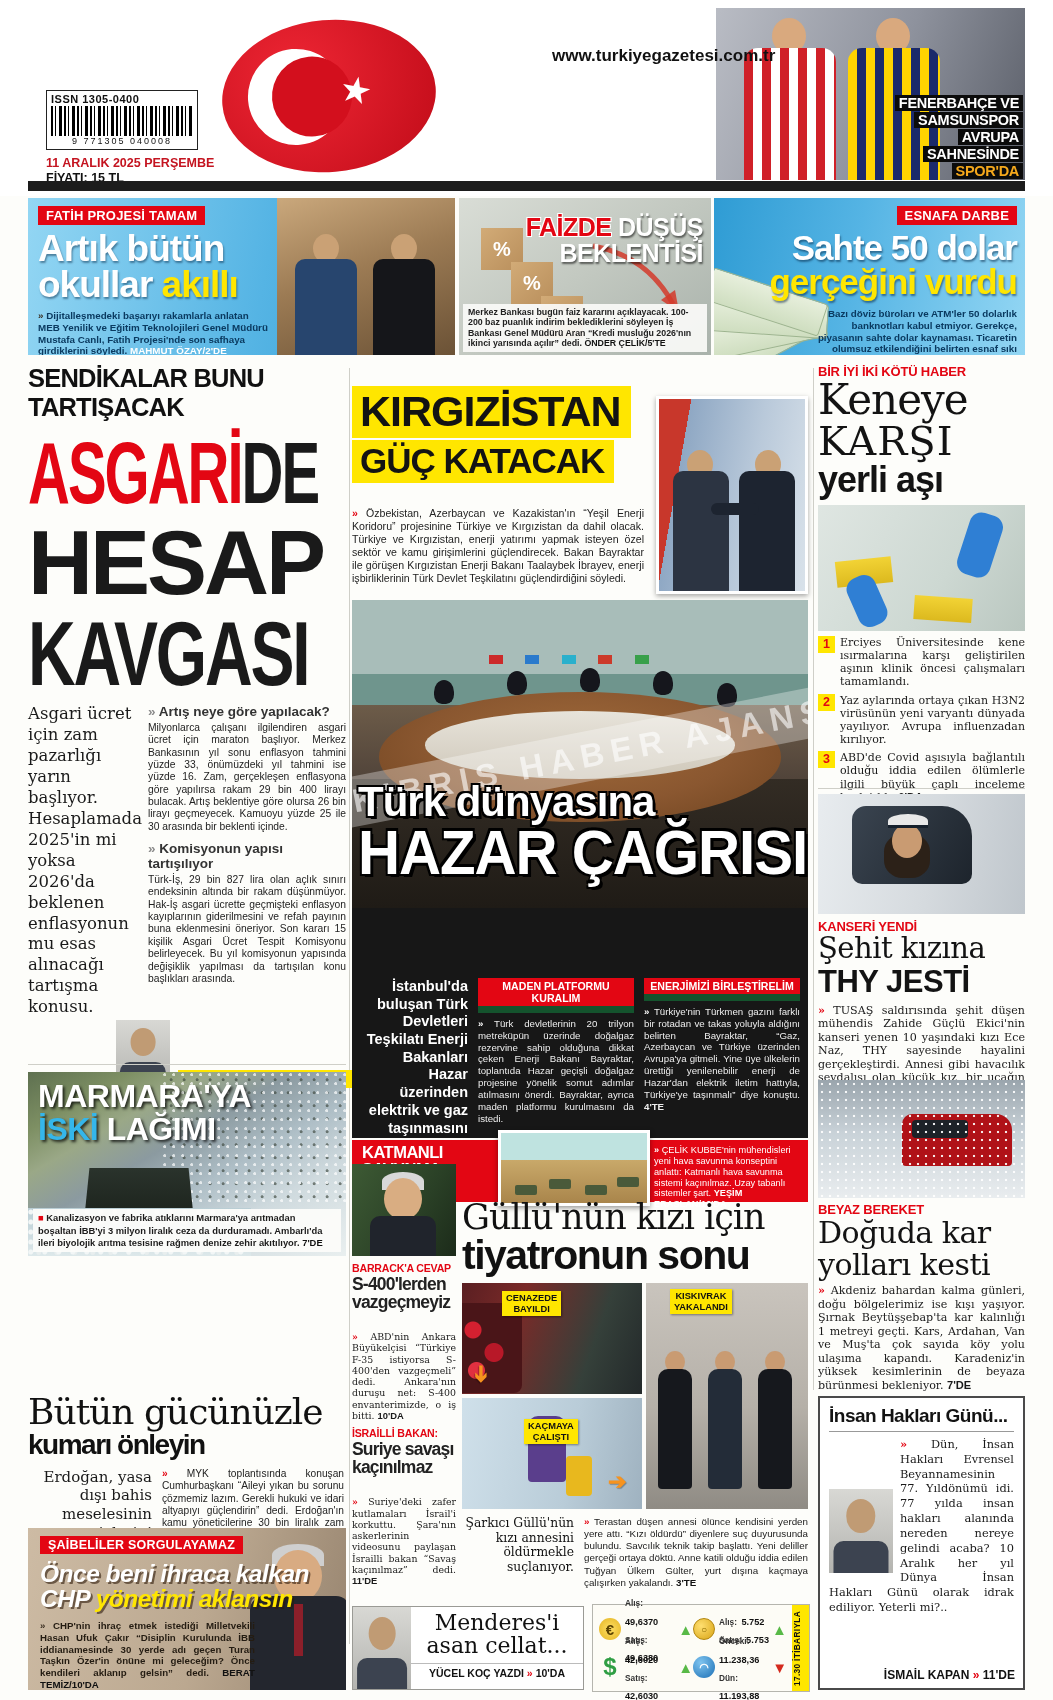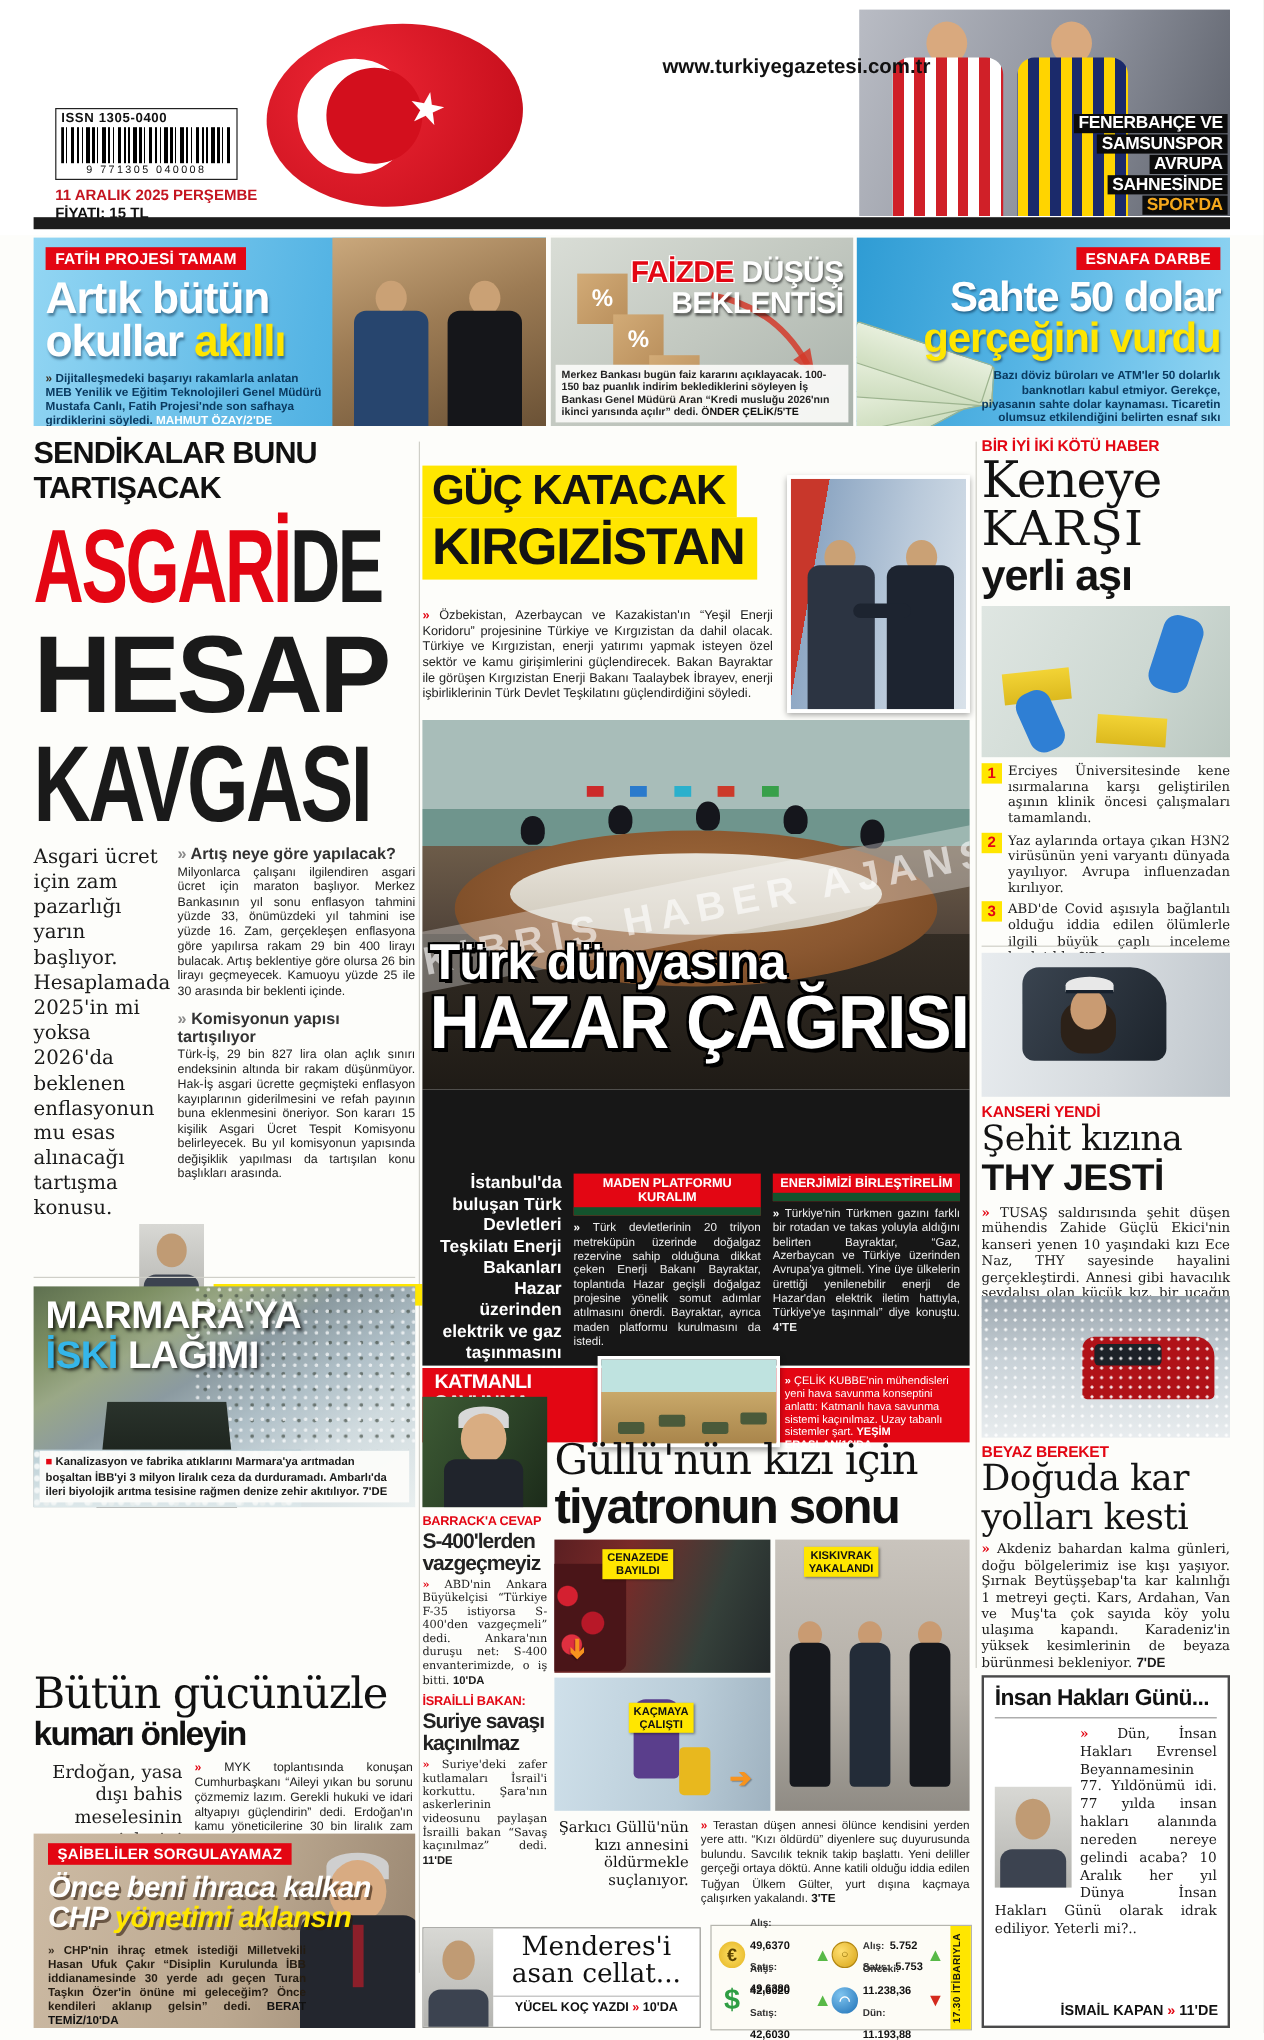--- a/index.html
+++ b/index.html
@@ -208,21 +208,21 @@
   .insan-byline { position:absolute; right:8px; bottom:6px; font-size:12px; font-weight:800; color:#111; }
 
   
   .barrack { position:absolute; left:352px; top:1164px; width:104px; }
   .barrack-photo { width:104px; height:92px; background:linear-gradient(120deg,#3d5a34 0%,#2a4026 60%,#1c2b1a 100%); position:relative; overflow:hidden; }
   .barrack-photo .head { position:absolute; left:32px; top:14px; width:38px; height:42px; border-radius:50%; background:#d9ad82; }
   .barrack-photo .hair { position:absolute; left:30px; top:8px; width:42px; height:18px; border-radius:50% 50% 0 0; background:#d8d8d8; }
   .barrack-photo .suitb { position:absolute; left:18px; top:52px; width:66px; height:40px; border-radius:10px 10px 0 0; background:#20242c; }
   .kicker-sm { color:#e30613; font-size:10.6px; font-weight:900; margin-top:6px; letter-spacing:-.2px; }
   .bar-h { font-size:17.5px; color:#222; line-height:1.0; letter-spacing:-.8px; font-weight:600; margin-top:2px; }
-  .bar-body { font-family:"DejaVu Serif", serif; font-size:9.4px; line-height:1.2; color:#1a1a1a; margin-top:4px; text-align:justify; }
+  .bar-body { font-family:"DejaVu Serif", serif; font-size:9.4px; line-height:1.2; color:#1a1a1a; margin-top:20px; text-align:justify; }
 
   
   .gullu { position:absolute; left:462px; top:1200px; width:346px; }
   .gullu-h1 { font-family:"DejaVu Serif", serif; font-size:35px; line-height:1.0; color:#111; letter-spacing:-1px; }
   .gullu-h2 { font-size:41px; font-weight:900; color:#111; line-height:1.0; letter-spacing:-1.5px; }
   .gullu-photos { position:relative; margin-top:7px; width:346px; height:226px; }
   .gp { position:absolute; overflow:hidden; }
   .gp-funeral { left:0; top:0; width:180px; height:111px; background:linear-gradient(110deg,#5a1f22 0%,#7a2a28 30%,#35403a 70%,#23292a 100%); }
   .flowers { position:absolute; left:-10px; top:20px; width:70px; height:90px; background:radial-gradient(circle at 30% 30%, #d42030 8px, transparent 9px), radial-gradient(circle at 60% 55%, #b81828 9px, transparent 10px), radial-gradient(circle at 35% 75%, #e03040 8px, transparent 9px), #4a1518; border-radius:8px; }
   .gp-airport { left:0; top:115px; width:180px; height:111px; background:linear-gradient(100deg,#cfe0ea 0%,#b9ccd8 60%,#9fb2c0 100%); }
@@ -326,21 +326,21 @@
         <span>%</span>
       </div>
     <svg width="110" height="80" style="position:absolute; right:14px; top:44px;" viewBox="0 0 110 80">
       <path d="M6 4 Q 60 14 86 62" stroke="#d43a2a" stroke-width="5" fill="none" opacity=".85"></path>
       <path d="M74 58 L92 70 L88 48 Z" fill="#d43a2a" opacity=".85"></path>
     </svg>
     <div class="faiz-h">
       <div><span class="red">FAİZDE </span><span class="white">DÜŞÜŞ</span></div>
       <div class="white">BEKLENTİSİ</div>
     </div>
-    <div class="faiz-cap"><span>Merkez Bankası bugün faiz kararını açıklayacak. 100-150 baz puanlık indirim beklediklerini söyleyen İş Bankası Genel Müdürü Aran “Kredi musluğu 2026'nın ikinci yarısında açılır” dedi. </span><span class="byl-d">ÖNDER ÇELİK/5'TE</span></div>
+    <div class="faiz-cap"><span>Merkez Bankası bugün faiz kararını açıklayacak. 100-200 baz puanlık indirim beklediklerini söyleyen İş Bankası Genel Müdürü Aran “Kredi musluğu 2026'nın ikinci yarısında açılır” dedi. </span><span class="byl-d">ÖNDER ÇELİK/5'TE</span></div>
   </section>
 
   <section class="tbox esnaf">
     <div class="money">
       <div class="bill" style="left:0; bottom:2px; transform:rotate(-28deg);"></div>
       <div class="bill" style="left:4px; bottom:14px; transform:rotate(-12deg);"></div>
       <div class="bill" style="left:6px; bottom:28px; transform:rotate(4deg);"></div>
       <div class="bill" style="left:4px; bottom:44px; transform:rotate(18deg);"></div>
     </div>
     <span class="kicker-box">ESNAFA DARBE</span>
@@ -404,22 +404,22 @@
     </div>
     <span class="kicker-box">ŞAİBELİLER SORGULAYAMAZ</span>
     <div class="chp-h">
       <div>Önce beni ihraca kalkan</div>
       <div><span>CHP </span><span class="yellow">yönetimi aklansın</span></div>
     </div>
     <div class="chp-body"><span class="dq">»</span> <span>CHP'nin ihraç etmek istediği Milletvekili Hasan Ufuk Çakır “Disiplin Kurulunda İBB iddianamesinde 30 yerde adı geçen Turan Taşkın Özer'in önüne mi geleceğim? Önce kendileri aklanıp gelsin” dedi. </span><span class="byl-d">BERAT TEMİZ/10'DA</span></div>
   </section>
 
   <section class="kirgiz">
+    <span class="ybar yb1">KIRGIZİSTAN</span>
     <span class="ybar yb2">GÜÇ KATACAK</span>
-    <span class="ybar yb1">KIRGIZİSTAN</span>
     <div class="kirgiz-body"><span class="rq">»</span> <span>Özbekistan, Azerbaycan ve Kazakistan'ın “Yeşil Enerji Koridoru” projesinine Türkiye ve Kırgızistan da dahil olacak. Türkiye ve Kırgızistan, enerji yatırımı yapmak isteyen özel sektör ve kamu girişimlerini güçlendirecek. Bakan Bayraktar ile görüşen Kırgızistan Enerji Bakanı Taalaybek İbrayev, enerji işbirliklerinin Türk Devlet Teşkilatını güçlendirdiğini söyledi.</span></div>
     <div class="kirgiz-photo">
       <div class="hs-head hsh1"></div>
       <div class="hs-head hsh2"></div>
       <div class="hs-fig hsf1"></div>
       <div class="hs-fig hsf2"></div>
       <div class="hs-arm"></div>
     </div>
   </section>
 

